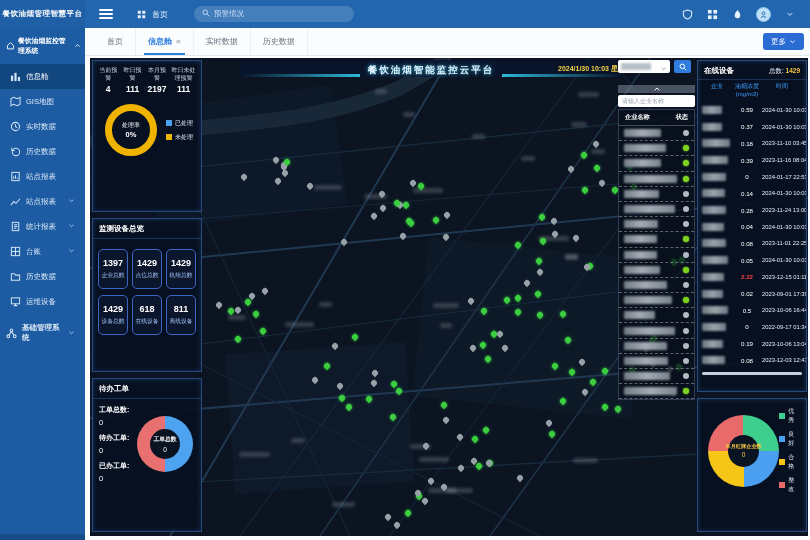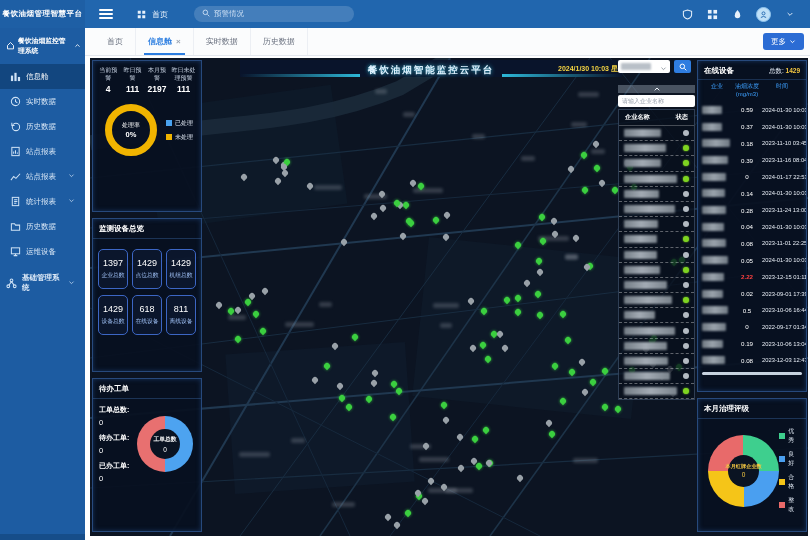--- a/index.html
+++ b/index.html
@@ -73,21 +73,21 @@
   .ring{width:52px;height:52px;border-radius:50%;border:7px solid #f0b400;display:flex;flex-direction:column;align-items:center;justify-content:center;margin-left:6px;}
   .ring .rl{font-size:6px;color:#fff;}
   .ring .rv{font-size:7.5px;color:#fff;font-weight:bold;}
   .legend{margin-left:auto;display:flex;flex-direction:column;gap:5px;margin-right:2px;}
   .li{display:flex;align-items:center;gap:3px;font-size:6px;color:#dfe7f2;}
   .sw{width:6px;height:6px;}
 
   
   .cards{display:grid;grid-template-columns:repeat(3,1fr);gap:6px 4px;padding:10px 5px;}
   .card{border:1px solid #3c66c4;border-radius:5px;background:rgba(20,35,70,.35);padding:8px 1px;text-align:center;cursor:pointer;}
-  .card .cv{font-size:9px;font-weight:normal;color:#fff;}
+  .card .cv{font-size:9px;font-weight:bold;color:#fff;}
   .card .cl{font-size:5.8px;color:#9fc0f5;margin-top:3px;}
 
   
   .wo-body{display:flex;padding:6px;}
   .wo-left{display:flex;flex-direction:column;gap:6px;}
   .wo-item .wl{font-size:7px;font-weight:bold;color:#fff;}
   .wo-item .wv{font-size:7.5px;color:#fff;margin-top:3px;}
   .wo-donut{position:relative;width:56px;height:56px;border-radius:50%;margin:auto 2px auto auto;
             background:conic-gradient(#4da3f0 0 50%,#e87070 50% 100%);}
   .wo-donut::after{content:"";position:absolute;inset:13px;border-radius:50%;background:#0a1322;}
@@ -229,20 +229,28 @@
                 <rect x="1" y="5" width="2.4" height="6" fill="currentColor"></rect>
                 <rect x="4.8" y="2" width="2.4" height="9" fill="currentColor"></rect>
                 <rect x="8.6" y="6.5" width="2.4" height="4.5" fill="currentColor"></rect>
               </svg>
             </span>
             <span>信息舱</span>
           </div>
           <div class="side-item">
             <span class="si-ic">
               <svg width="11" height="11" viewBox="0 0 12 12" stroke-width="1.1">
+                <path d="M1 3 L4 1.5 L8 3 L11 1.5 L11 9 L8 10.5 L4 9 L1 10.5 Z" fill="none" stroke="currentColor"></path>
+              </svg>
+            </span>
+            <span>GIS地图</span>
+          </div>
+          <div class="side-item">
+            <span class="si-ic">
+              <svg width="11" height="11" viewBox="0 0 12 12" stroke-width="1.1">
                 <circle cx="6" cy="6" r="4.5" fill="none" stroke="currentColor"></circle>
                 <path d="M6 3.5 V6 L8 7.5" fill="none" stroke="currentColor"></path>
               </svg>
             </span>
             <span>实时数据</span>
           </div>
           <div class="side-item">
             <span class="si-ic">
               <svg width="11" height="11" viewBox="0 0 12 12" stroke-width="1.1">
                 <path d="M2 2 V5 H5" fill="none" stroke="currentColor"></path>
@@ -272,20 +280,32 @@
               </svg></span>
           </div>
           <div class="side-item">
             <span class="si-ic">
               <svg width="11" height="11" viewBox="0 0 12 12" stroke-width="1.1">
                 <rect x="2.5" y="1.5" width="7" height="9" fill="none" stroke="currentColor"></rect>
                 <path d="M4.5 4 H8 M4.5 6 H8 M4.5 8 H7" stroke="currentColor"></path>
               </svg>
             </span>
             <span>统计报表</span>
+            <span class="chev"><svg width="7" height="7" viewBox="0 0 12 12" fill="none" stroke="currentColor" stroke-width="1.4">
+                <path d="M2.5 4.5 L6 8 L9.5 4.5"></path>
+              </svg></span>
+          </div>
+          <div class="side-item">
+            <span class="si-ic">
+              <svg width="11" height="11" viewBox="0 0 12 12" stroke-width="1.1">
+                <rect x="1.5" y="1.5" width="9" height="9" fill="none" stroke="currentColor"></rect>
+                <path d="M1.5 6 H10.5 M6 1.5 V10.5" stroke="currentColor"></path>
+              </svg>
+            </span>
+            <span>台账</span>
             <span class="chev"><svg width="7" height="7" viewBox="0 0 12 12" fill="none" stroke="currentColor" stroke-width="1.4">
                 <path d="M2.5 4.5 L6 8 L9.5 4.5"></path>
               </svg></span>
           </div>
           <div class="side-item">
             <span class="si-ic">
               <svg width="11" height="11" viewBox="0 0 12 12" stroke-width="1.1">
                 <path d="M1.5 3 H5 L6 4.5 H10.5 V10 H1.5 Z" fill="none" stroke="currentColor"></path>
               </svg>
             </span>
@@ -818,21 +838,20 @@
                 <div class="rt-row">
                   <span class="blur" style="width: 23px;"></span>
                   <span class="v">0.08</span>
                   <span class="t">2023-12-03 12:47:00</span>
                 </div>
               </div>
             <div class="hscroll"></div>
           </section>
 
           <section class="panel" style="left:607px;top:340px;width:110px;height:134px;">
-            <div class="p-title">本月治理评级</div>
             <div class="rate-body">
               <div class="rate-donut">
                 <div class="rate-center">
                   <span class="a">本月红牌企业数</span>
                   <span class="b">0</span>
                 </div>
               </div>
               <div class="legend" id="rate-legend">
                   <div class="li">
                     <span class="sw" style="background: rgb(62, 207, 142);"></span>

